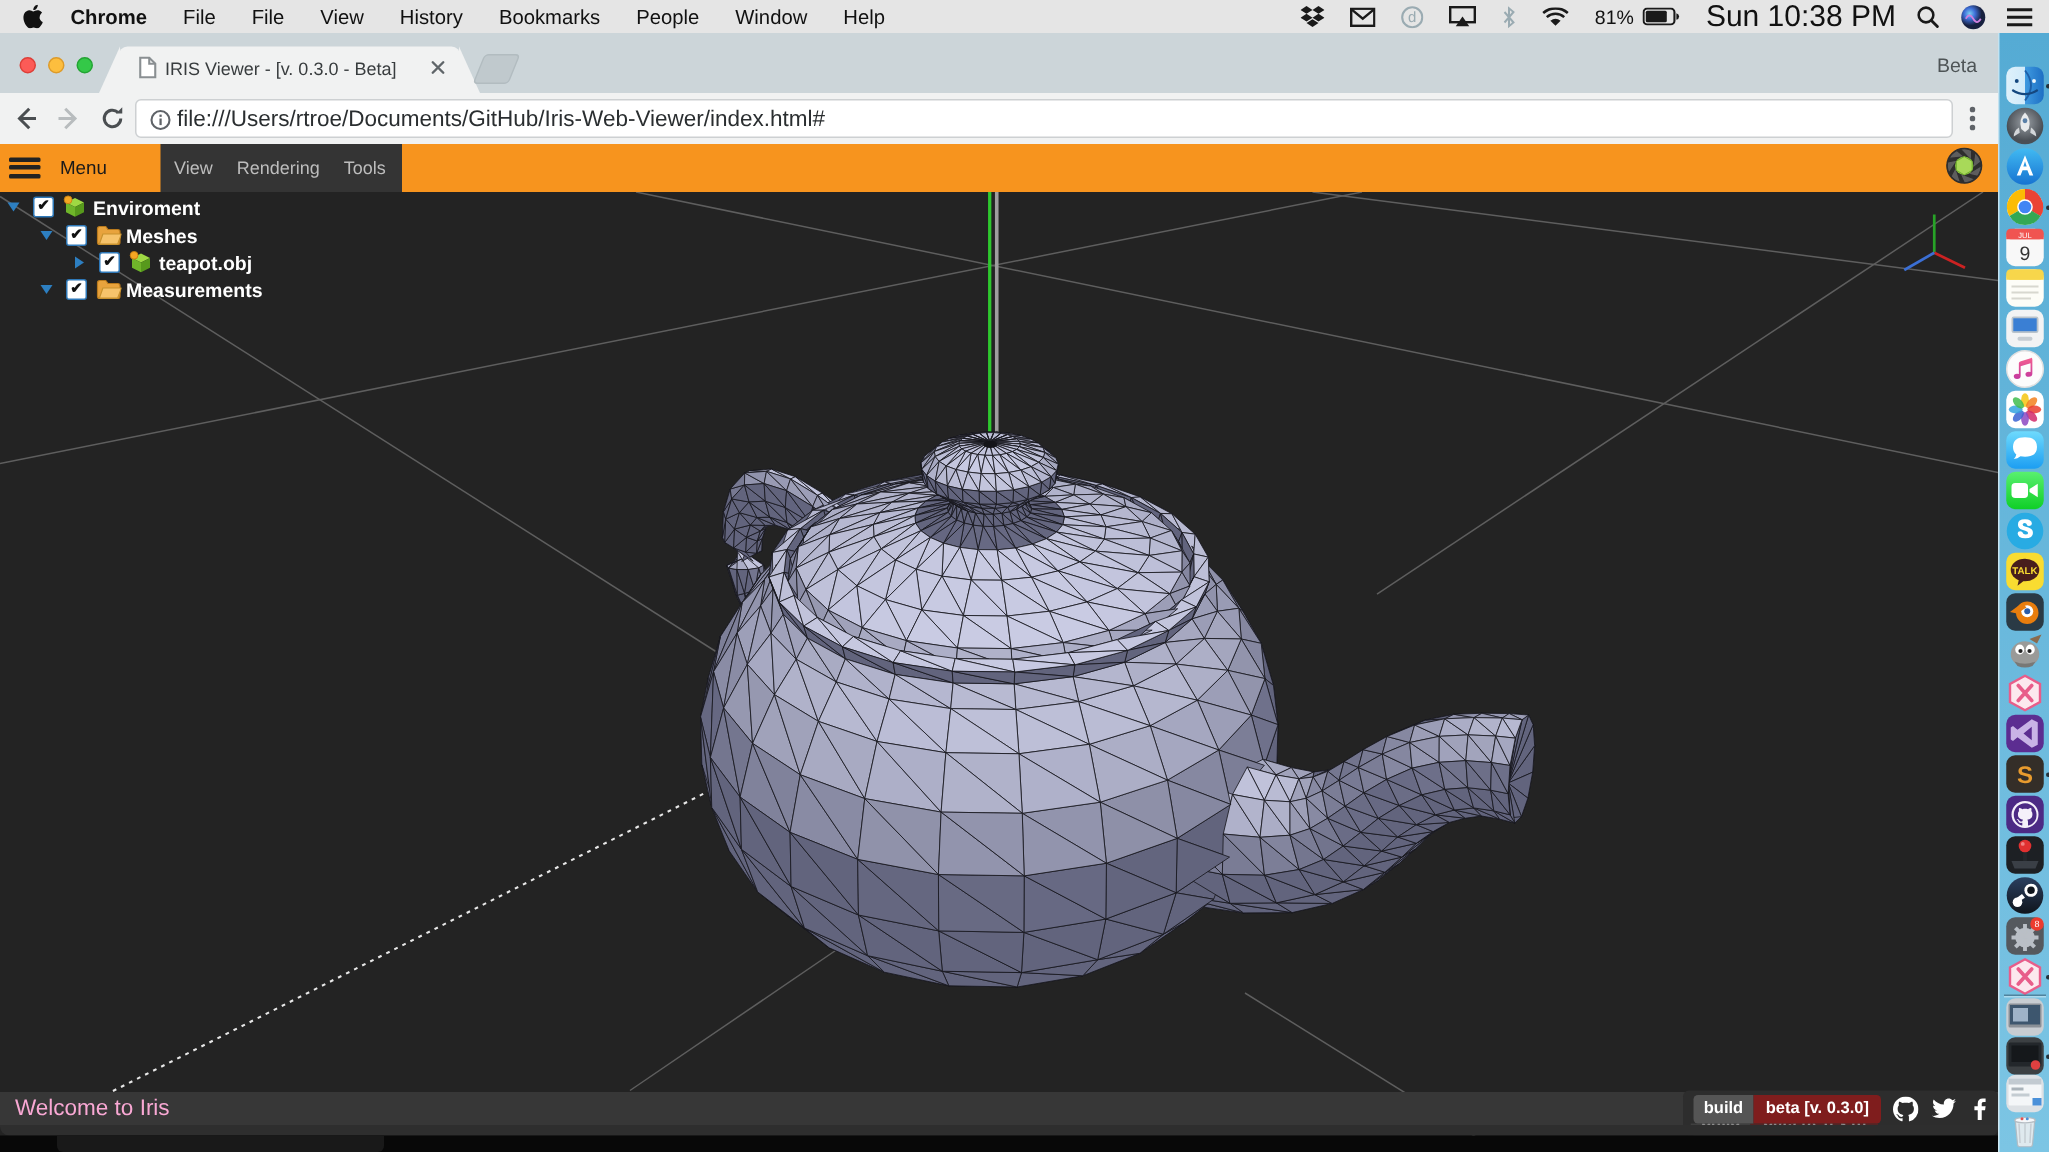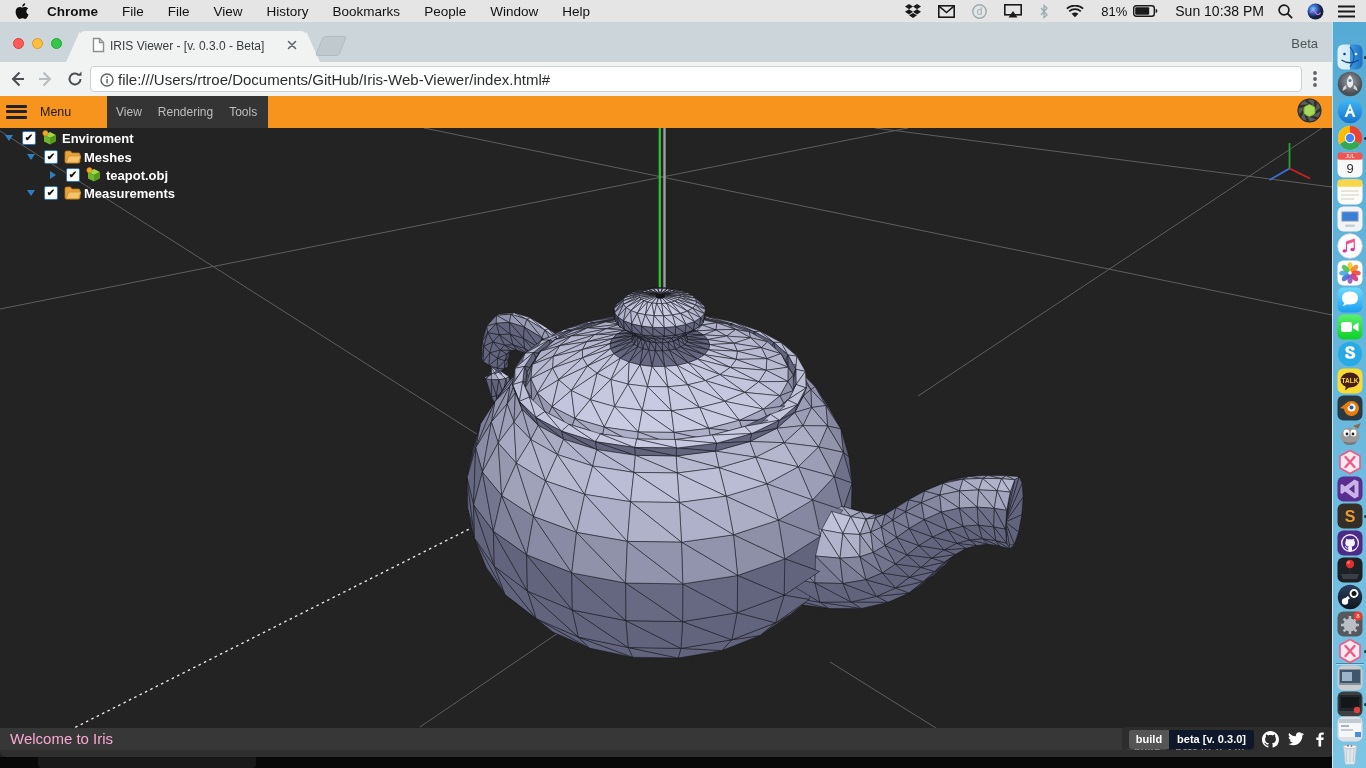--- a/index.html
+++ b/index.html
@@ -49,21 +49,21 @@
 #welcome { position:absolute; left:10px; top:2px; font-size:15px; color:#f9a8d4; }
 #blackstrip { position:absolute; left:0; top:661px; width:1332px; height:11px; background:#080808; }
 #toast { position:absolute; left:38px; top:661px; width:218px; height:11px; background:#191919; border-radius:0 0 4px 4px; }
 
 
 #badges { position:absolute; right:4px; top:1px; height:20px; display:flex; align-items:center; z-index:2; }
 #badgepanel { position:absolute; right:0px; top:-1px; width:210px; height:30px; background:#2d2d2d; border-radius:4px; }
 #badgerefl { position:absolute; right:78px; top:21px; width:127px; height:9px; display:flex; overflow:hidden; opacity:0.45; }
 #badgerefl div { transform:scaleY(-1); }
 .bbuild { background:#555; color:#fff; font-size:11px; padding:3px 7px 4px; border-radius:3px 0 0 3px; font-weight:bold;}
-.bbeta { background:#0f172a; color:#fff; font-size:11px; padding:3px 8px 4px; border-radius:0 3px 3px 0; font-weight:bold;}
+.bbeta { background:#7f1d1d; color:#fff; font-size:11px; padding:3px 8px 4px; border-radius:0 3px 3px 0; font-weight:bold;}
 
 
 #dock { position:absolute; left:1332px; top:22px; width:34px; height:746px; background:linear-gradient(#55abd4,#7cc5e4); border-left:1px solid rgba(255,255,255,.65); }
 .di { position:absolute; left:4px; width:26px; height:26px; }
 .dot { position:absolute; left:31px; width:3px; height:3px; border-radius:50%; background:#23313a; }
 </style>
 </head>
 <body>
 <div id="root">
 
@@ -119,21 +119,21 @@
           </svg>
         </span>
         <span class="ric" style="margin-right:6px;font-size:13px">81%</span>
         <span class="ric">
           <svg width="25" height="12" viewBox="0 0 25 12">
             <rect x="0.7" y="0.7" width="20.6" height="10.6" rx="2.5" fill="none" stroke="#1a1a1a" stroke-width="1.4"></rect>
             <rect x="2.2" y="2.2" width="14" height="7.6" rx="1" fill="#1a1a1a"></rect>
             <path d="M22.6 3.8 q1.8 0.6 1.8 2.2 q0 1.6 -1.8 2.2 Z" fill="#1a1a1a"></path>
           </svg>
         </span>
-        <span class="ric" style="margin-right:14px;font-size:14px">Sun 10:38 PM</span>
+        <span class="ric" style="margin-right:14px;font-size:20px">Sun 10:38 PM</span>
         <span class="ric" style="margin-right:14px">
           <svg width="15" height="15" viewBox="0 0 15 15">
             <circle cx="6" cy="6" r="4.9" fill="none" stroke="#1a1a1a" stroke-width="1.7"></circle>
             <line x1="9.6" y1="9.6" x2="13.6" y2="13.6" stroke="#1a1a1a" stroke-width="1.9" stroke-linecap="round"></line>
           </svg>
         </span>
         <span class="ric" style="margin-right:14px">
           <svg width="17" height="17" viewBox="0 0 17 17">
             <defs>
               <radialGradient id="siri" cx="35%" cy="35%">

